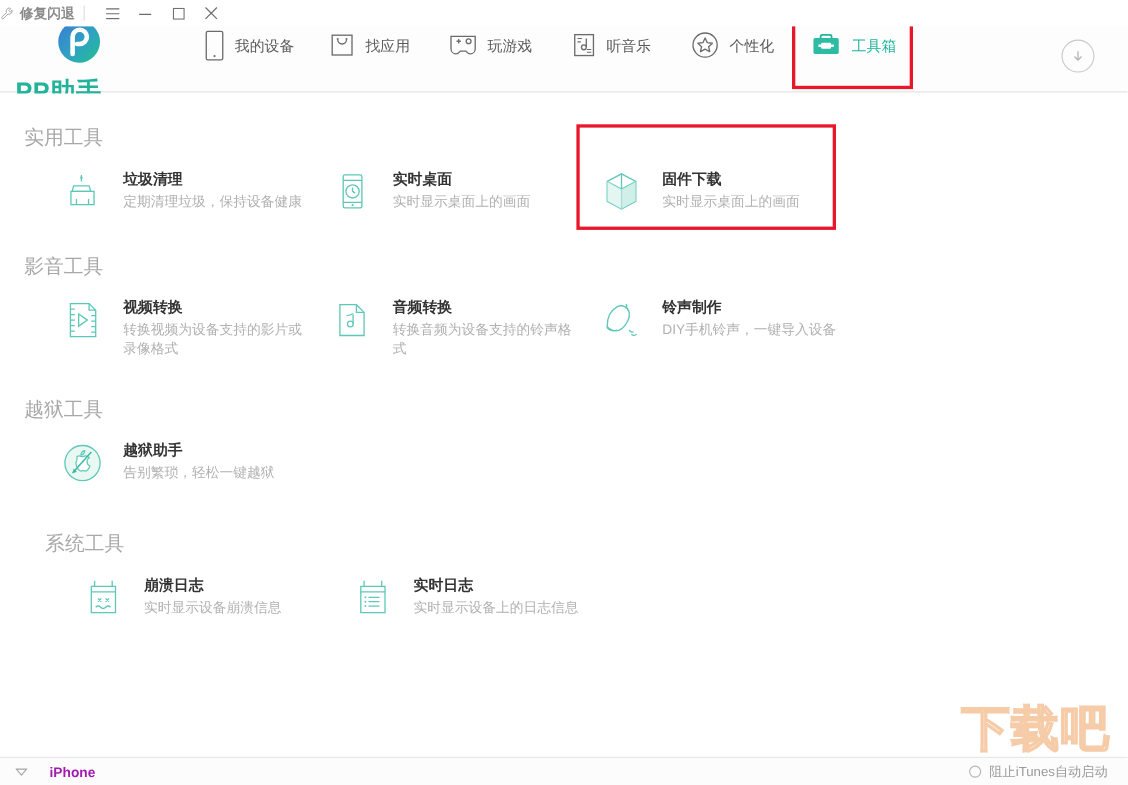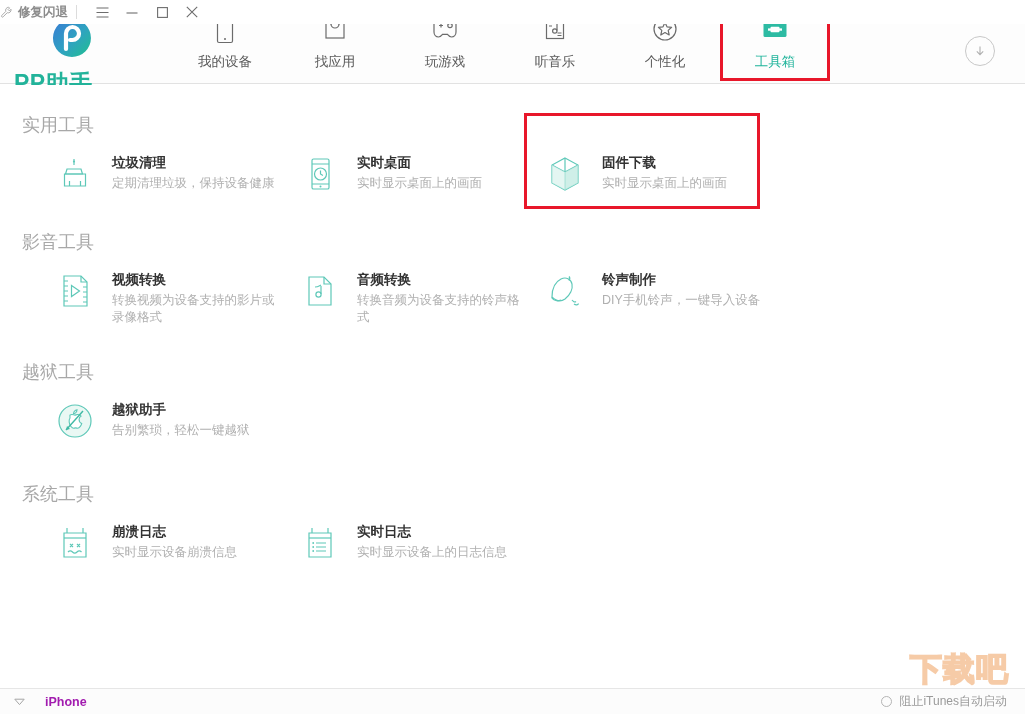--- a/index.html
+++ b/index.html
@@ -40,21 +40,21 @@
   .logo {
     position: absolute; left: 14px; top: 17px;
     display: flex; align-items: flex-end; gap: 9px; flex-direction: column;
   }
   .logo-mark { width: 42px; height: 42px; display:block; }
   .logo-text { font-size: 23px; font-weight: bold; color: #22b39a; letter-spacing: 0.5px; }
 
   .nav { position: absolute; left: 170px; top: 0; height: 84px; display: flex; }
   .nav-item {
     width: 110px; height: 84px;
-    display: flex; flex-direction: column; align-items: center; justify-content: center;
+    display: flex; flex-direction: row; align-items: center; justify-content: center;
     gap: 7px;
     color: #5a5a5a;
     position: relative;
   }
   .nav-item .ico { height: 32px; display: flex; align-items: flex-end; }
   .nav-item .lbl { font-size: 13.5px; }
   .nav-item.active .lbl { color: #20b49b; }
   .nav-highlight {
     position: absolute; left: 0; top: 3px; width: 110px; height: 78px;
     border: 3px solid #e8172a; pointer-events: none;
@@ -99,21 +99,21 @@
     border-top: 1px solid #e6e6e6;
     background: #fcfcfc;
     display: flex; align-items: center;
   }
   .fl { display: flex; align-items: center; gap: 20px; margin-left: 14px; color: #a21caf; font-size: 12.5px; font-weight: bold; }
   .fr { margin-left: auto; margin-right: 18px; display: flex; align-items: center; gap: 7px; color: #9a9a9a; font-size: 12px; }
   .radio-o { width: 11px; height: 11px; border-radius: 50%; border: 1px solid #b5b5b5; display:block; }
 
   .watermark {
     position: absolute; right: 16px; bottom: 22px;
-    font-size: 32px; font-weight: bold;
+    font-size: 44px; font-weight: bold;
     color: transparent;
     -webkit-text-stroke: 1.6px rgba(235,140,60,0.45);
     letter-spacing: 1px;
     pointer-events: none;
     user-select: none;
   }
 </style>
 </head>
 <body>
 
@@ -384,21 +384,21 @@
           </svg>
         </span>
         <span class="t-txt">
           <span class="t-name" style="display:block">越狱助手</span>
           <span class="t-desc" style="display:block">告别繁琐，轻松一键越狱</span>
         </span>
       </div>
     </div>
   </div>
 
-  <div style="position:absolute; top:397px; left:0; width:1025px;">
+  <div style="position:absolute; top:397px; left:0; width:1025px;padding-left:19px;">
     <div class="section-title">系统工具</div>
     <div class="grid">
       <div class="tool col-a">
         <span class="t-ico">
           <svg width="44" height="44" viewBox="0 0 44 44">
             <g fill="none" stroke="#5ec8b8" stroke-width="1.2">
               <path d="M14 7v5M30 7v5"></path>
               <path d="M11 12h22v24H11z"></path>
               <path d="M11 17h22"></path>
               <path d="M17 23l3 3M20 23l-3 3M24 23l3 3M27 23l-3 3"></path>

